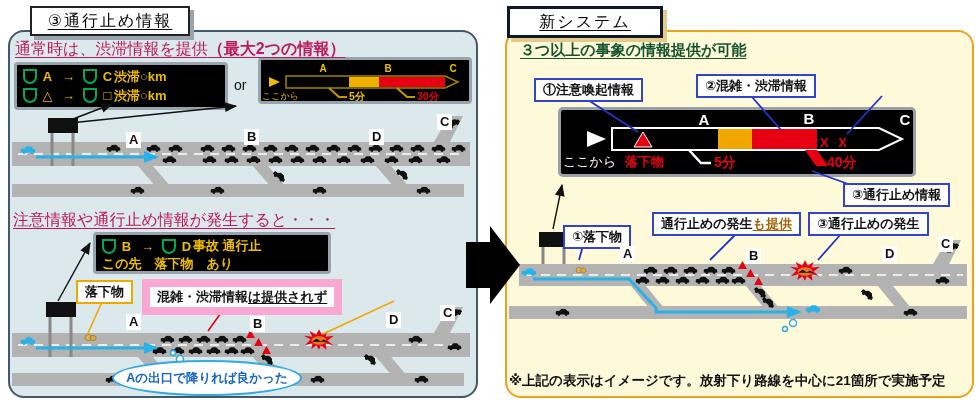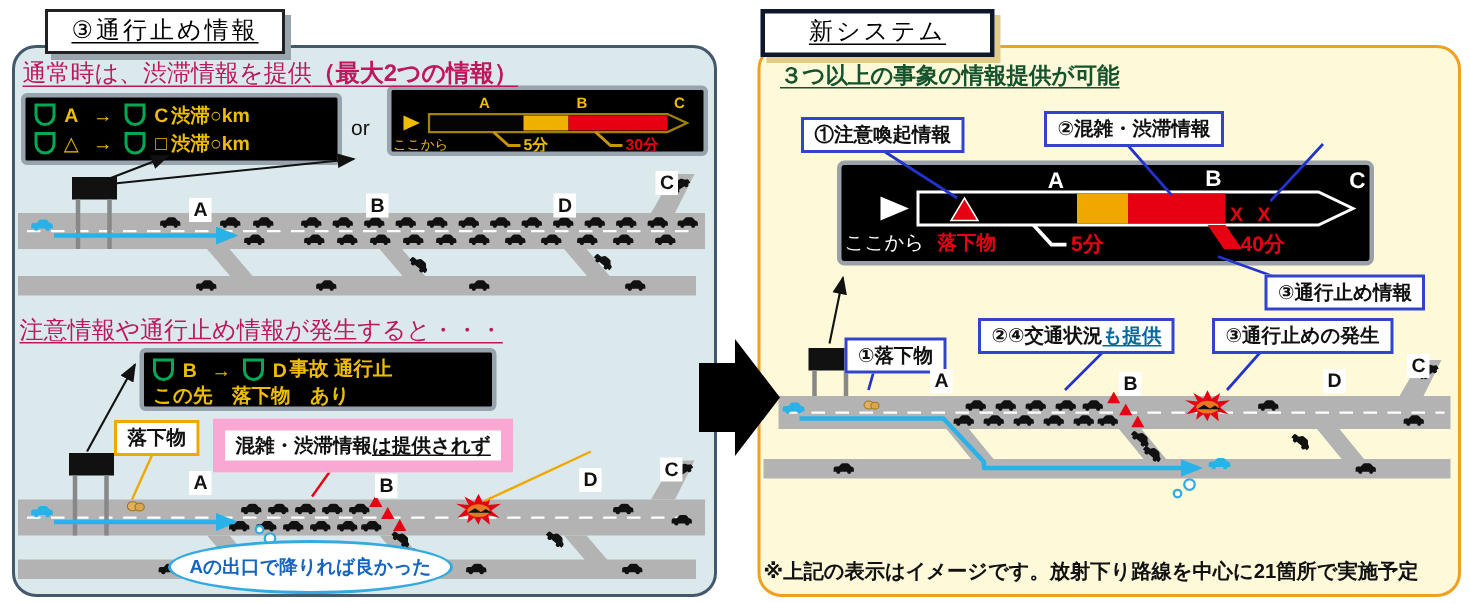--- a/index.html
+++ b/index.html
@@ -28,21 +28,21 @@
   .bstat{}
   .bdist{margin-left:0;}
   #board-new{position:absolute;z-index:4;left:558px;top:107px;width:358px;height:70px;background:#000;
              border:3px solid #9aa0a8;border-radius:5px;box-sizing:border-box;}
   
   .callout{position:absolute;z-index:6;background:#fff;font-size:13px;font-weight:bold;color:#111;
            padding:1px 7px;white-space:nowrap;}
   .c-orange{border:2px solid #f0a800;}
   .c-red{border:8px solid #f9a8d4;}
   .c-blue{border:2px solid #3344cc;}
-  .red-text{color:#0369a1;}
+  .red-text{color:#a16207;}
   .u2{text-decoration:underline;text-underline-offset:2px;}
   
   .exit-label{position:absolute;z-index:6;background:#fff;padding:0 3px;font-size:13px;font-weight:bold;
               color:#111;line-height:16px;}
   
   .cloud{position:absolute;z-index:6;background:#fff;border:2px solid #33aae0;border-radius:50%;
          display:flex;align-items:center;justify-content:center;color:#1565c0;font-weight:bold;font-size:12.5px;
          white-space:nowrap;}
   .scene{position:absolute;z-index:3;}
   #overlay{position:absolute;left:0;top:0;z-index:5;pointer-events:none;}
@@ -256,21 +256,21 @@
       <circle cx="163" cy="60" r="2.5" fill="#fff" stroke="#33aae0" stroke-width="1.5"></circle>
       <circle cx="170" cy="66" r="3.5" fill="#fff" stroke="#33aae0" stroke-width="1.5"></circle>
     </g>
   </svg>
 
   <div id="headline-right">３つ以上の事象の情報提供が可能</div>
   <div class="callout c-blue" style="left:534px;top:78px;font-family:Liberation Mono, monospace;">①注意喚起情報</div>
   <div class="callout c-blue" style="left:696px;top:74px;">②混雑・渋滞情報</div>
   <div class="callout c-blue" style="left:843px;top:183px;">③通行止め情報</div>
   <div class="callout c-blue" style="left:563px;top:213px;margin-top:12px;">①落下物</div>
-  <div class="callout c-blue" style="left:652px;top:212px;"><span>②④交通状況</span><span class="red-text u2">も提供</span></div>
+  <div class="callout c-blue" style="left:652px;top:212px;"><span>通行止めの発生</span><span class="red-text u2">も提供</span></div>
   <div class="callout c-blue" style="left:808px;top:212px;">③通行止めの発生</div>
 
   <div id="board-new">
     <svg viewBox="0 0 352 64" width="100%" height="100%">
       <text x="143" y="15" text-anchor="middle" font-size="15" font-weight="bold" fill="#fff">A</text>
       <text x="248" y="14" text-anchor="middle" font-size="15" font-weight="bold" fill="#fff">B</text>
       <text x="344" y="15" text-anchor="middle" font-size="15" font-weight="bold" fill="#fff">C</text>
       <polygon points="51,18 318,18 341,29 318,40 51,40" fill="#000" stroke="#fff" stroke-width="2"></polygon>
       <rect x="157" y="19" width="34" height="20" fill="#f0a800"></rect>
       <rect x="191" y="19" width="65" height="20" fill="#e60012"></rect>

